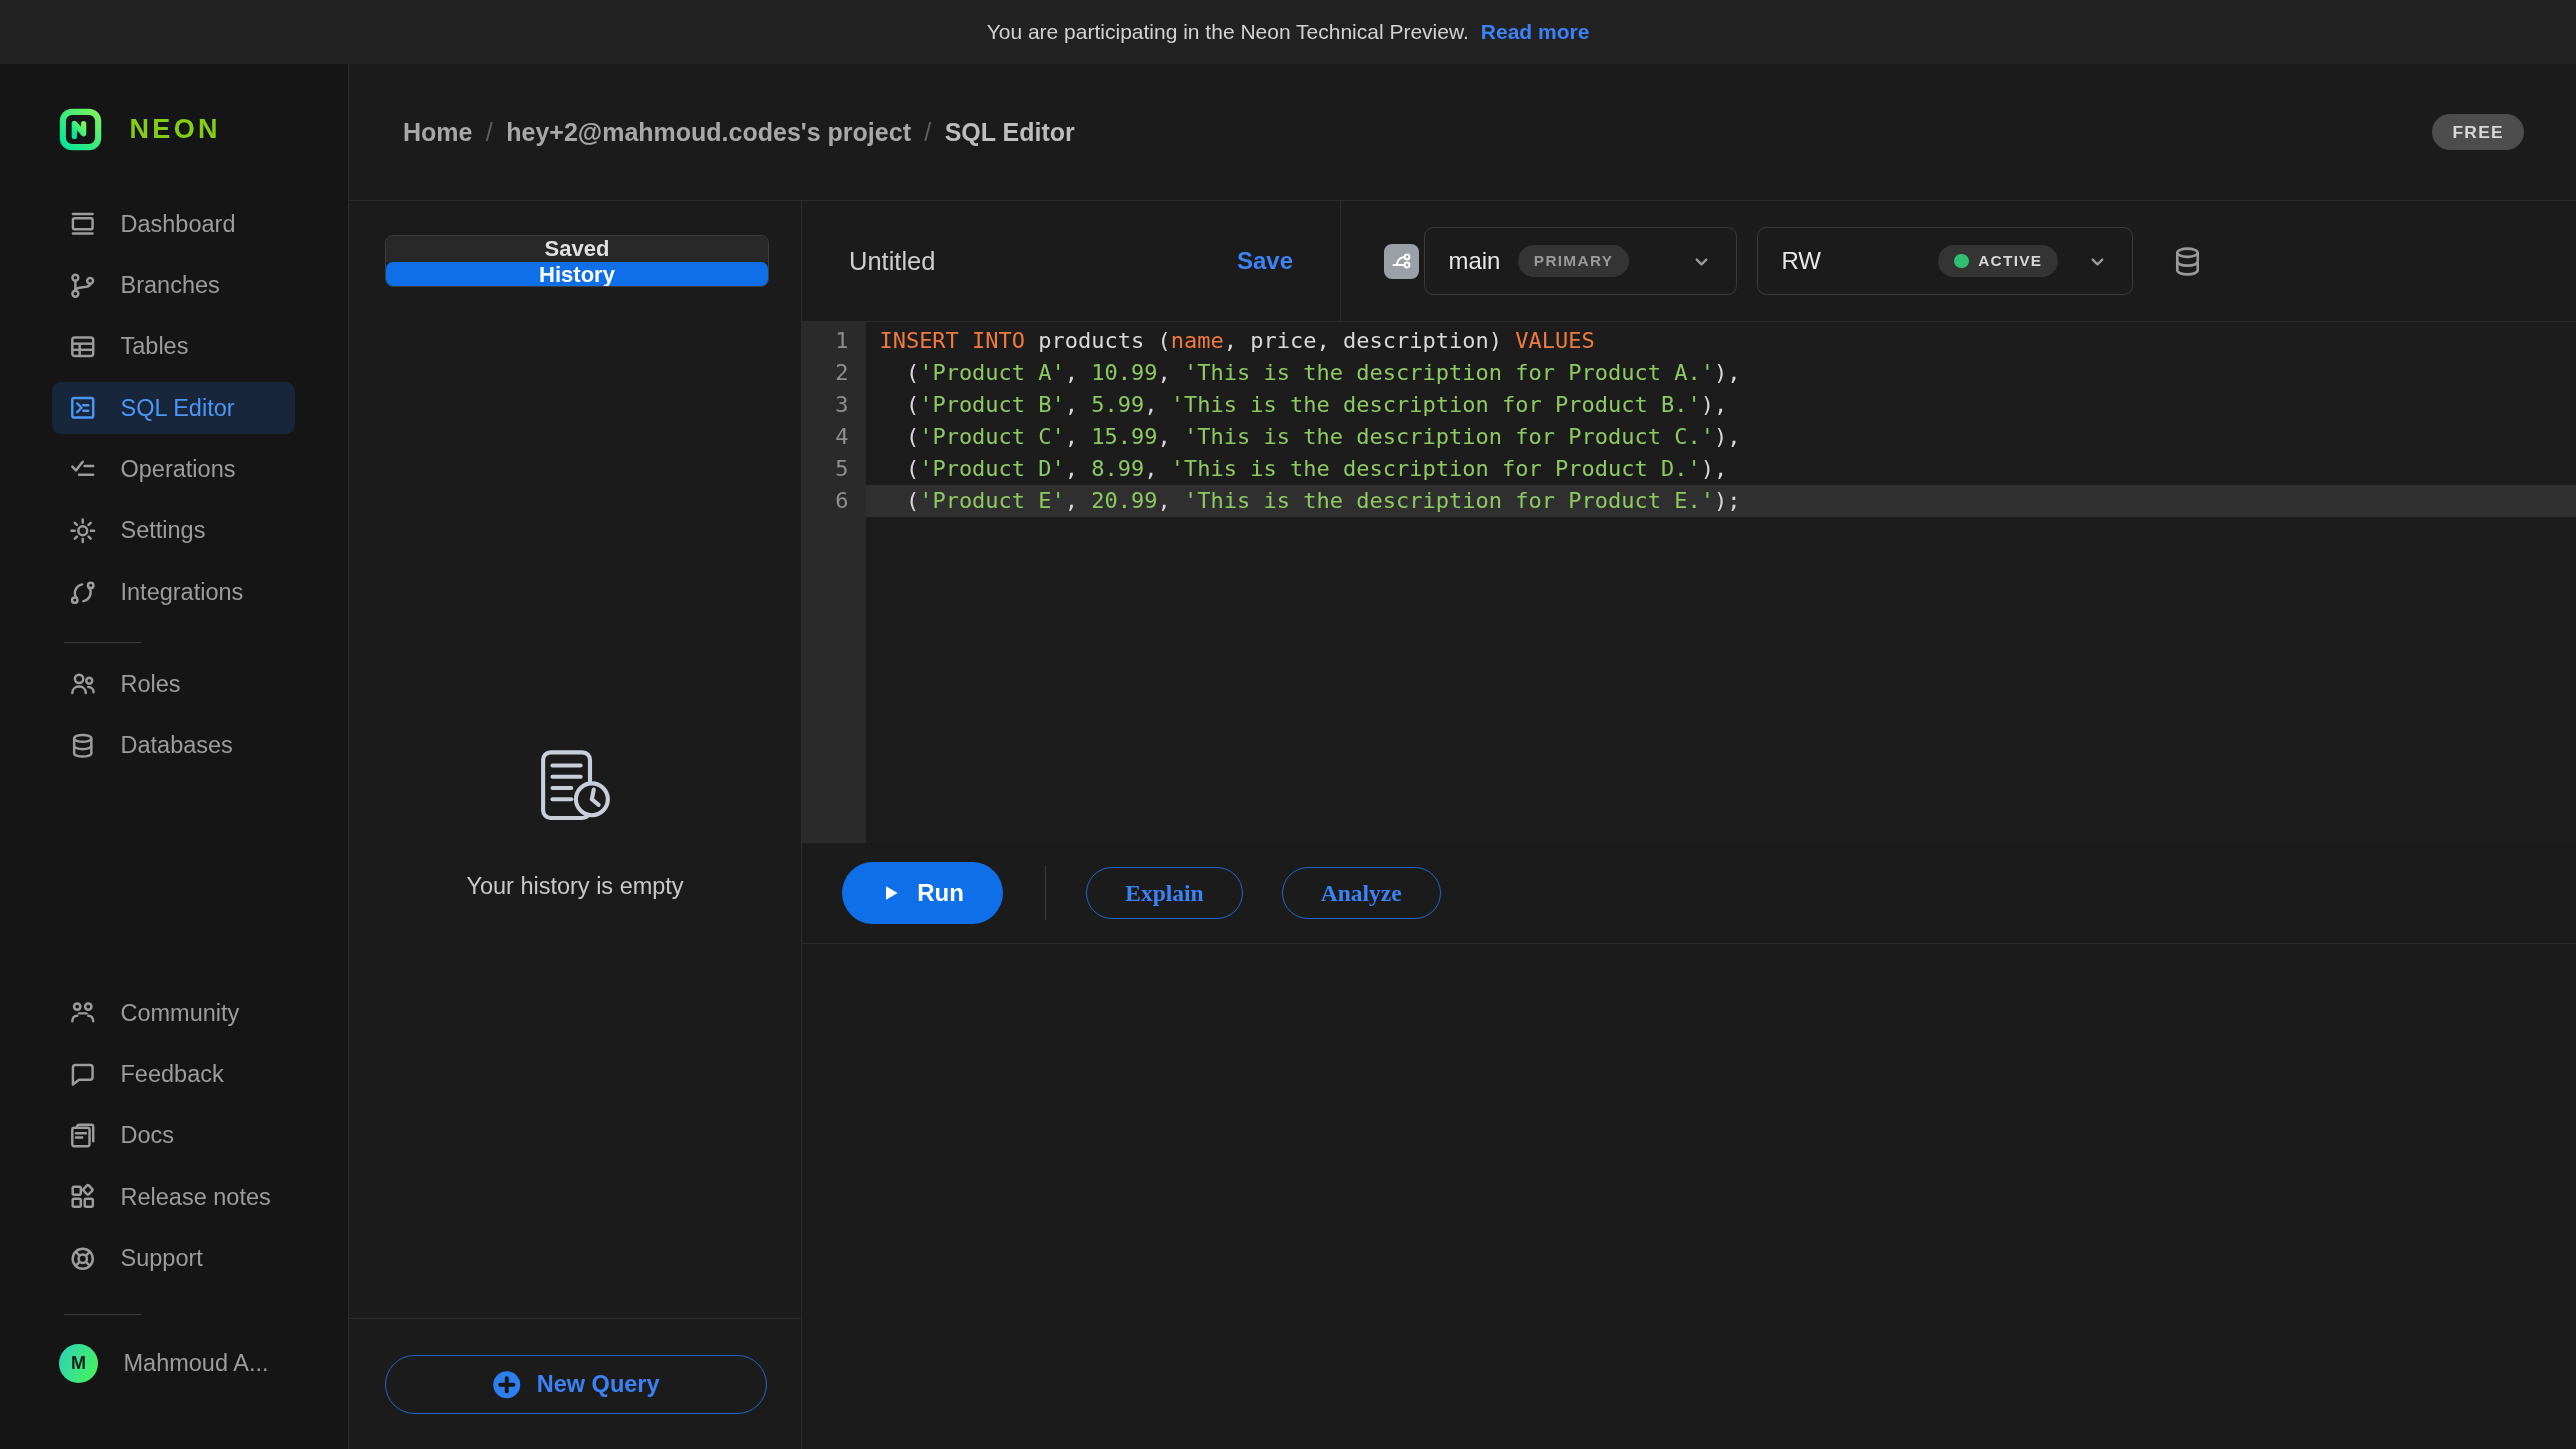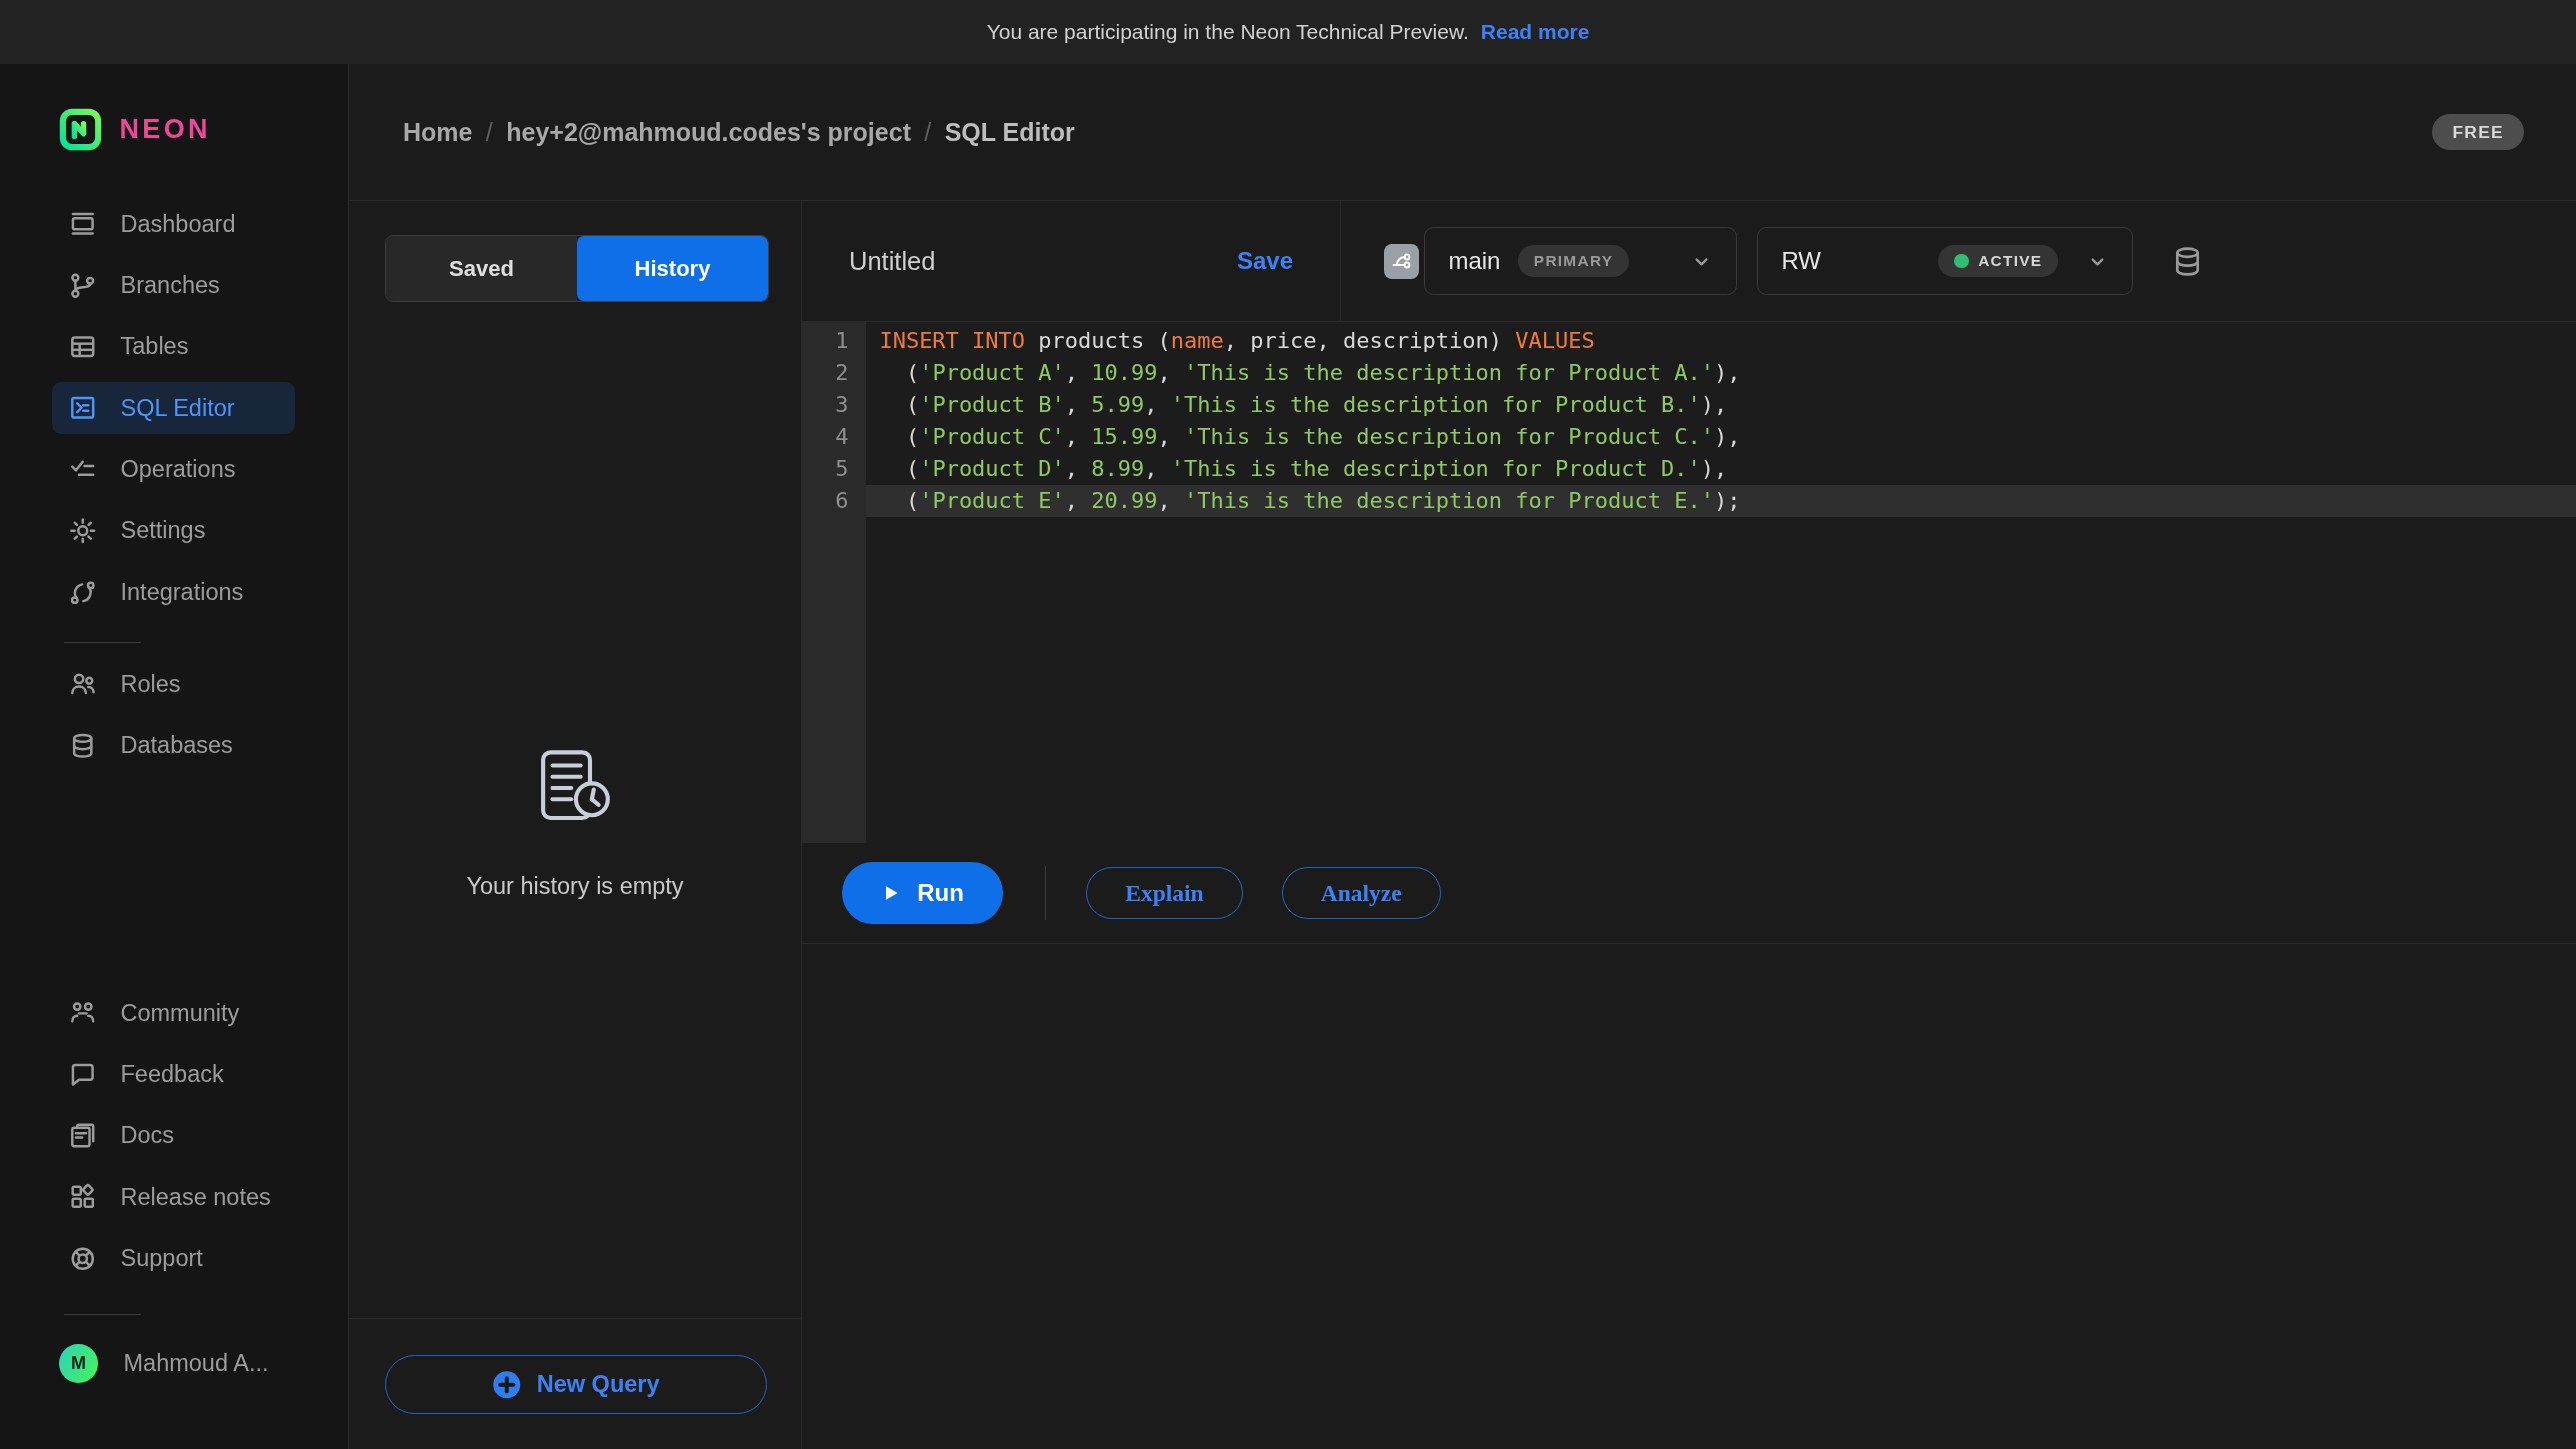--- a/index.html
+++ b/index.html
@@ -13,21 +13,21 @@
   }
 
   .banner{ position:absolute; top:0; left:0; width:2576px; height:64px; background:#222222;
            display:flex; align-items:center; justify-content:center; font-size:21px; color:#d2d2d2;}
   .banner a{ color:var(--accent-text); margin-left:12px; text-decoration:none; font-weight:600; cursor:pointer;}
 
   
   .sidebar{ position:absolute; top:64px; left:0; width:349px; bottom:0; background:#151515;
             border-right:0.7px solid var(--border);}
   .brand{ position:absolute; top:44px; left:59px; display:flex; align-items:center; gap:17.4px; cursor:pointer;}
-  .brand-name{ color:#ec4899; font-size:27px; font-weight:700; letter-spacing:3.4px;}
+  .brand-name{ color:#84cc16; font-size:27px; font-weight:700; letter-spacing:3.4px;margin-left:10px;}
   .menu{ position:absolute; left:0; width:100%;}
   .menu-1{ top:134px;} .menu-2{ top:594px;} .menu-3{ top:923px;}
   .side-item{ margin-left:52px; width:243px; height:52px; margin-bottom:9.4px; border-radius:9.4px;
               display:flex; align-items:center; padding-left:16px; gap:23px; color:#9c9c9c;
               font-size:23.5px; cursor:pointer;}
   .side-item svg{ width:29.5px; height:29.5px; flex:none;}
   .side-item.active{ background:#18263b; color:#4b96f8;}
   .side-divider{ position:absolute; left:64px; width:77px; height:1.3px; background:#3a3a3a;}
   .div-1{ top:578px;} .div-2{ top:1250px;}
   .user-row{ position:absolute; top:1280px; left:59px; display:flex; align-items:center; gap:25.5px; cursor:pointer;}
@@ -44,22 +44,22 @@
   .crumb-link{ cursor:pointer;}
   .crumb-current{ color:#bdbdbd;}
   .plan-badge{ position:absolute; right:52px; top:50px; height:36px; padding:0 20px; border-radius:18px;
                background:#4d4d4d; color:#d9d9d9; font-size:17.4px; font-weight:700; letter-spacing:1.3px;
                display:flex; align-items:center;}
 
   .content{ position:absolute; top:137px; left:0; right:0; bottom:0; display:flex;}
 
   
   .history-panel{ width:453px; flex:none; border-right:0.7px solid var(--border); position:relative;}
-  .segmented{ position:absolute; top:34px; left:36px; width:384px; height:67px; border:0.7px solid #3d3d3d;
-              border-radius:8px; overflow:hidden; display:flex;}
+  .segmented{ position:absolute; top:34px; left:36px; width:384px; height:52px; border:0.7px solid #3d3d3d;
+              border-radius:8px; overflow:hidden; display:flex;flex-direction:column;}
   .seg{ flex:1; display:flex; align-items:center; justify-content:center; font-size:22px; font-weight:600;
         background:#282828; color:#e0e0e0; cursor:pointer;}
   .seg.active{ background:var(--accent); color:#ffffff; border-radius:6.7px;text-align:right;}
   .empty-state{ position:absolute; top:542px; left:0; width:100%; text-align:center;}
   .empty-state svg{ width:90px; height:90px;}
   .empty-text{ margin-top:38px; font-size:23.5px; color:#c9c9c9;}
   .panel-divider{ position:absolute; top:1117px; left:0; right:0; height:0.7px; background:var(--border);}
   .new-query{ position:absolute; top:1154px; left:36px; width:382px; height:59px; border-radius:29.5px;
               border:1.3px solid #2563c9; color:var(--accent-text); font-size:23.5px; font-weight:700;
               display:flex; align-items:center; justify-content:center; gap:14.8px; background:transparent; cursor:pointer;}

